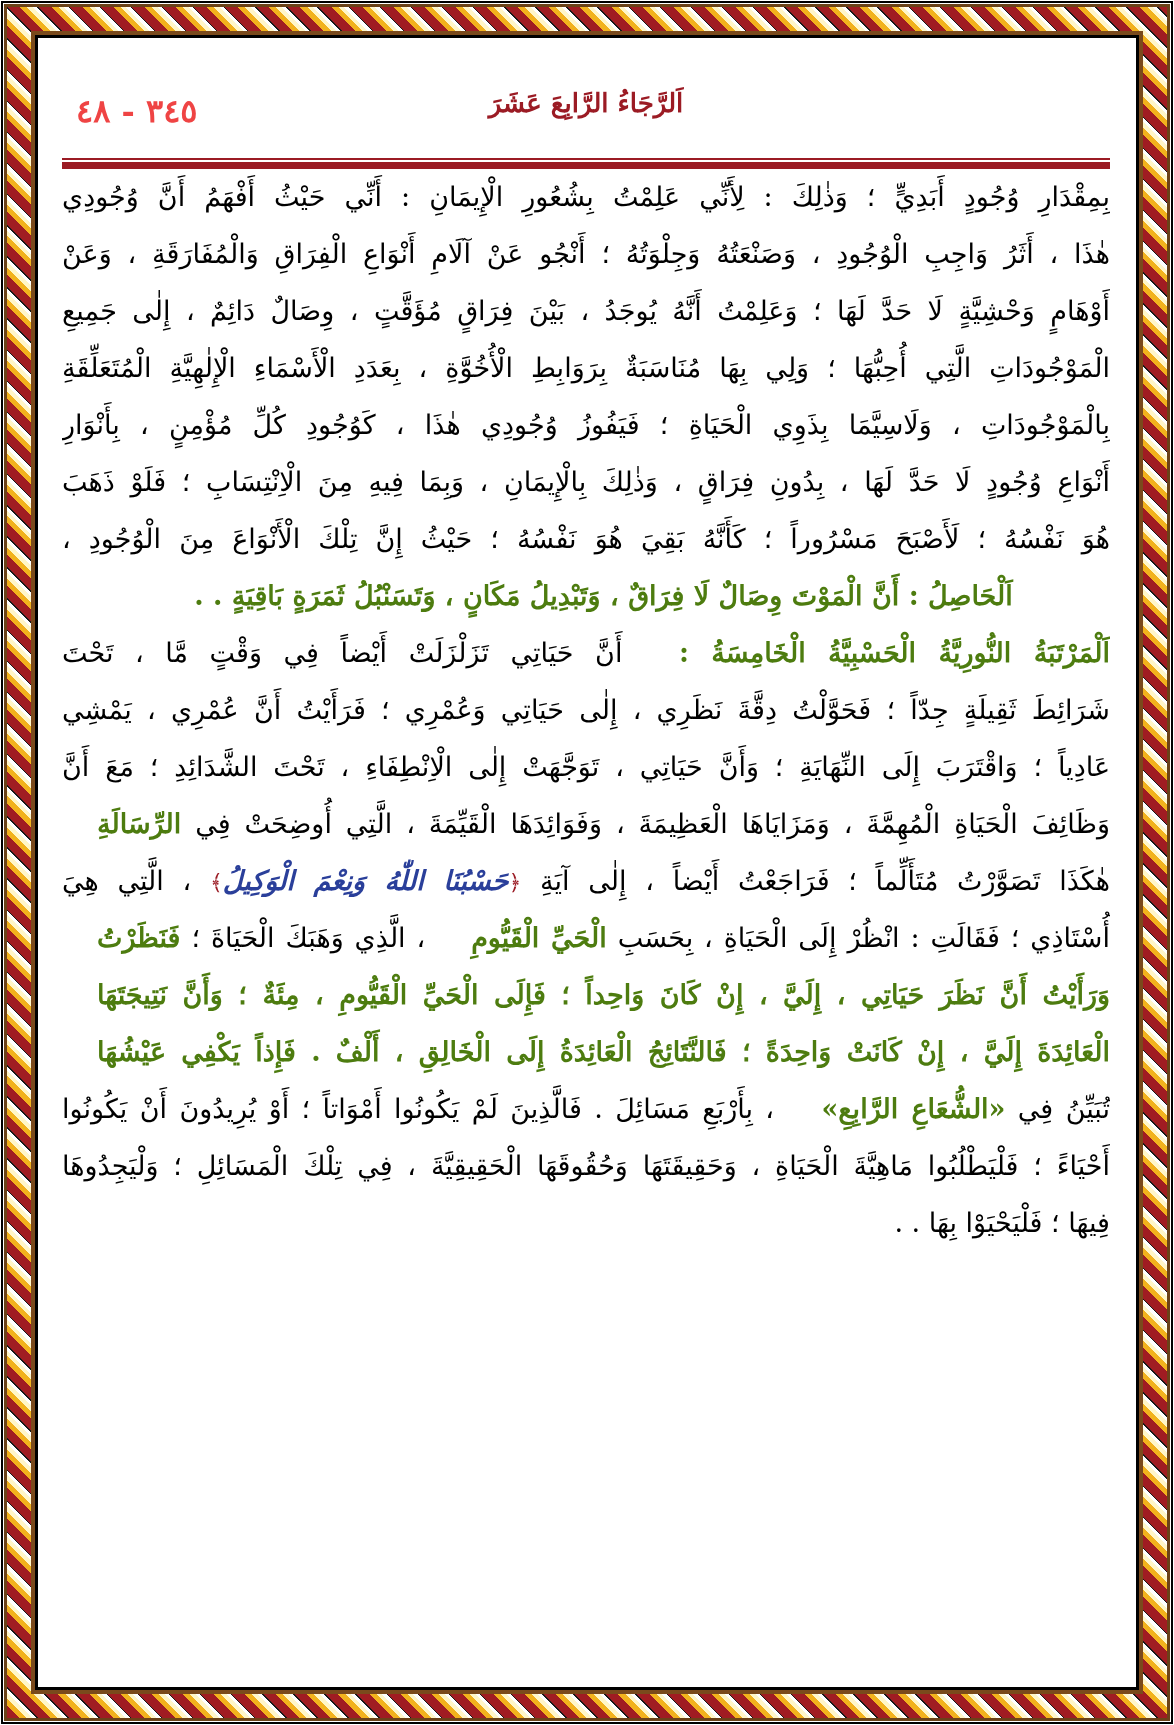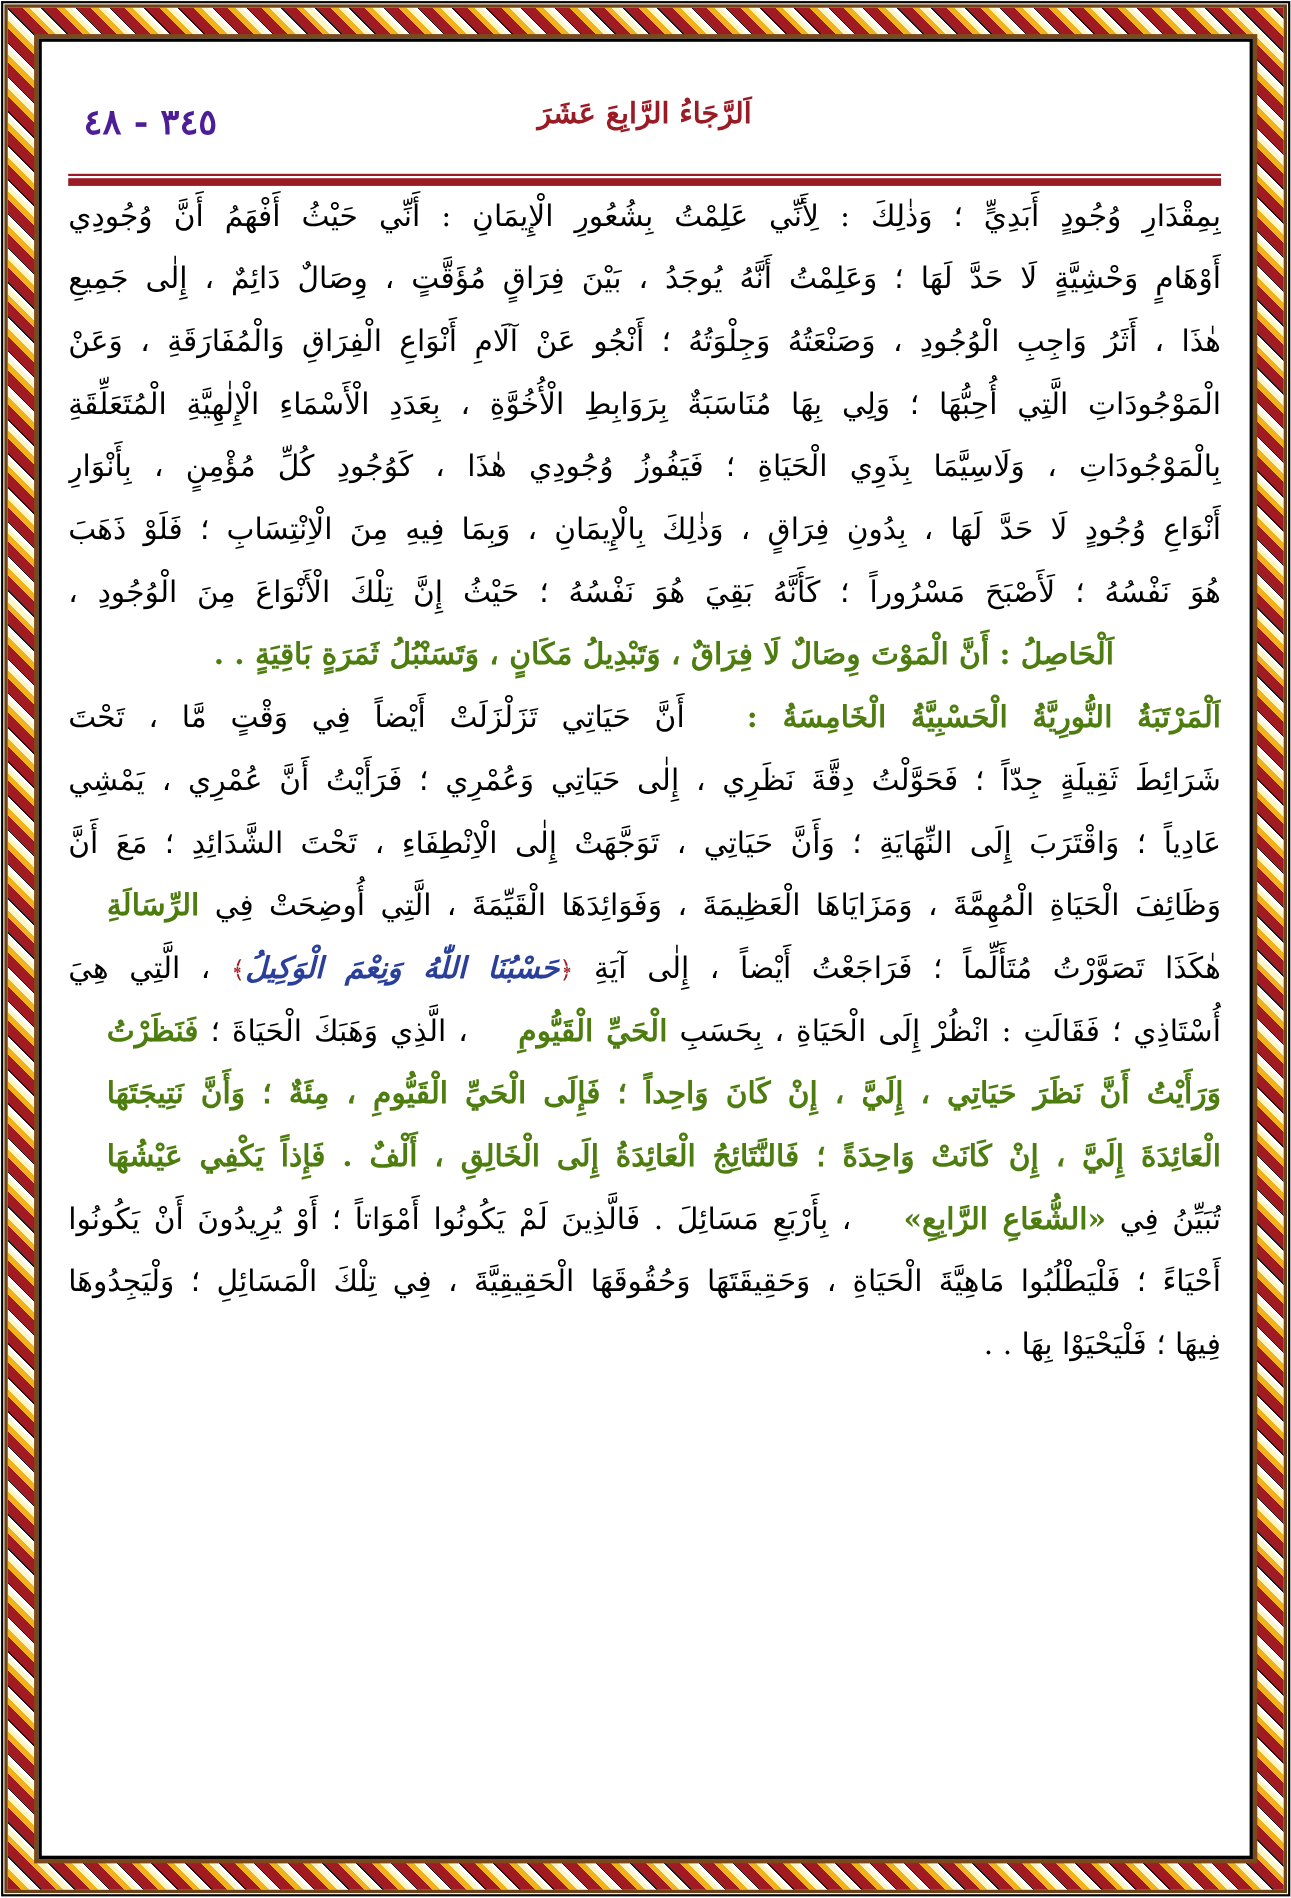--- a/index.html
+++ b/index.html
@@ -30,21 +30,21 @@
     }
     .header {
       position: absolute; top: 88px; left: 0; width: 1048px; height: 70px;
     }
     .header-title {
       position: absolute; right: 0; left: 0; top: 0; text-align: center;
       font-size: 26px; font-weight: bold; color: #9b1b24;
     }
     .header-pages {
       position: absolute; left: 14px; top: 4px;
-      font-size: 32px; font-weight: bold; color: #4c1d95;
+      font-size: 32px; font-weight: bold; color: #ef4444;
       direction: rtl;
     }
     .header-rule {
       position: absolute; left: 0; right: 0; top: 70px; height: 12px;
     }
     .header-rule .thin { height: 2px; background: #9b1b24; }
     .header-rule .gap { height: 2px; background: #fff; }
     .header-rule .thick { height: 7px; background: #9b1b24; }
 
     .body-text {
@@ -73,22 +73,22 @@
     <div class="header-pages">٣٤٥ - ٤٨</div>
     <div class="header-rule">
       <div class="thin"></div>
         <div class="gap"></div>
         <div class="thick"></div>
     </div>
   </div>
 
   <div class="body-text">
     <span class="line">بِمِقْدَارِ وُجُودٍ أَبَدِيٍّ ؛ وَذٰلِكَ : لِأَنِّي عَلِمْتُ بِشُعُورِ الْإِيمَانِ : أَنِّي حَيْثُ أَفْهَمُ أَنَّ وُجُودِي</span>
+    <span class="line">هٰذَا ، أَثَرُ وَاجِبِ الْوُجُودِ ، وَصَنْعَتُهُ وَجِلْوَتُهُ ؛ أَنْجُو عَنْ آلَامِ أَنْوَاعِ الْفِرَاقِ وَالْمُفَارَقَةِ ، وَعَنْ</span>
     <span class="line">أَوْهَامٍ وَحْشِيَّةٍ لَا حَدَّ لَهَا ؛ وَعَلِمْتُ أَنَّهُ يُوجَدُ ، بَيْنَ فِرَاقٍ مُؤَقَّتٍ ، وِصَالٌ دَائِمٌ ، إِلٰى جَمِيعِ</span>
-    <span class="line">هٰذَا ، أَثَرُ وَاجِبِ الْوُجُودِ ، وَصَنْعَتُهُ وَجِلْوَتُهُ ؛ أَنْجُو عَنْ آلَامِ أَنْوَاعِ الْفِرَاقِ وَالْمُفَارَقَةِ ، وَعَنْ</span>
     <span class="line">الْمَوْجُودَاتِ الَّتِي أُحِبُّهَا ؛ وَلِي بِهَا مُنَاسَبَةٌ بِرَوَابِطِ الْأُخُوَّةِ ، بِعَدَدِ الْأَسْمَاءِ الْإِلٰهِيَّةِ الْمُتَعَلِّقَةِ</span>
     <span class="line">بِالْمَوْجُودَاتِ ، وَلَاسِيَّمَا بِذَوِي الْحَيَاةِ ؛ فَيَفُوزُ وُجُودِي هٰذَا ، كَوُجُودِ كُلِّ مُؤْمِنٍ ، بِأَنْوَارِ</span>
     <span class="line">أَنْوَاعِ وُجُودٍ لَا حَدَّ لَهَا ، بِدُونِ فِرَاقٍ ، وَذٰلِكَ بِالْإِيمَانِ ، وَبِمَا فِيهِ مِنَ الْاِنْتِسَابِ ؛ فَلَوْ ذَهَبَ</span>
     <span class="line">هُوَ نَفْسُهُ ؛ لَأَصْبَحَ مَسْرُوراً ؛ كَأَنَّهُ بَقِيَ هُوَ نَفْسُهُ ؛ حَيْثُ إِنَّ تِلْكَ الْأَنْوَاعَ مِنَ الْوُجُودِ ،</span>
 
     <span class="line centered red bold">اَلْحَاصِلُ : أَنَّ الْمَوْتَ وِصَالٌ لَا فِرَاقٌ ، وَتَبْدِيلُ مَكَانٍ ، وَتَسَنْبُلُ ثَمَرَةٍ بَاقِيَةٍ . .</span>
 
     <span class="line">
       <span class="red bold">اَلْمَرْتَبَةُ النُّورِيَّةُ الْحَسْبِيَّةُ الْخَامِسَةُ :</span>
       <span>أَنَّ حَيَاتِي تَزَلْزَلَتْ أَيْضاً فِي وَقْتٍ مَّا ، تَحْتَ</span>

